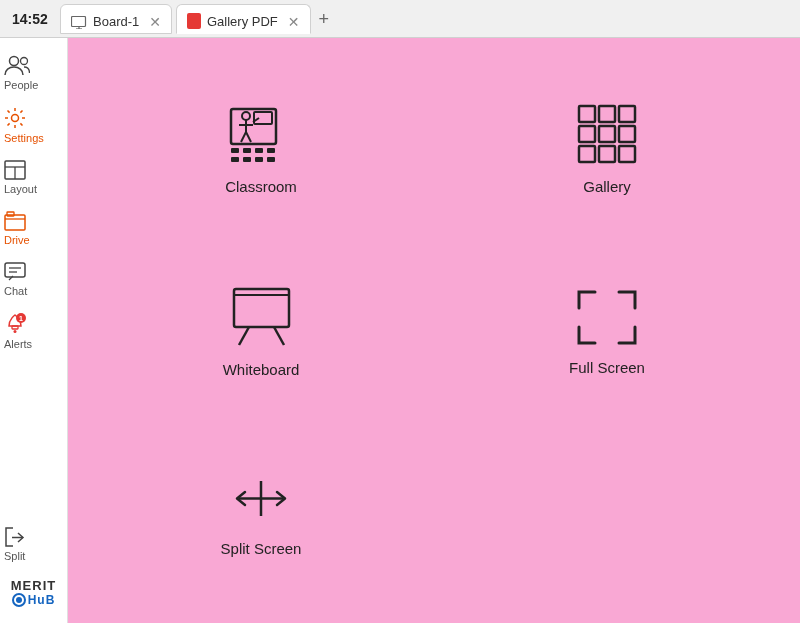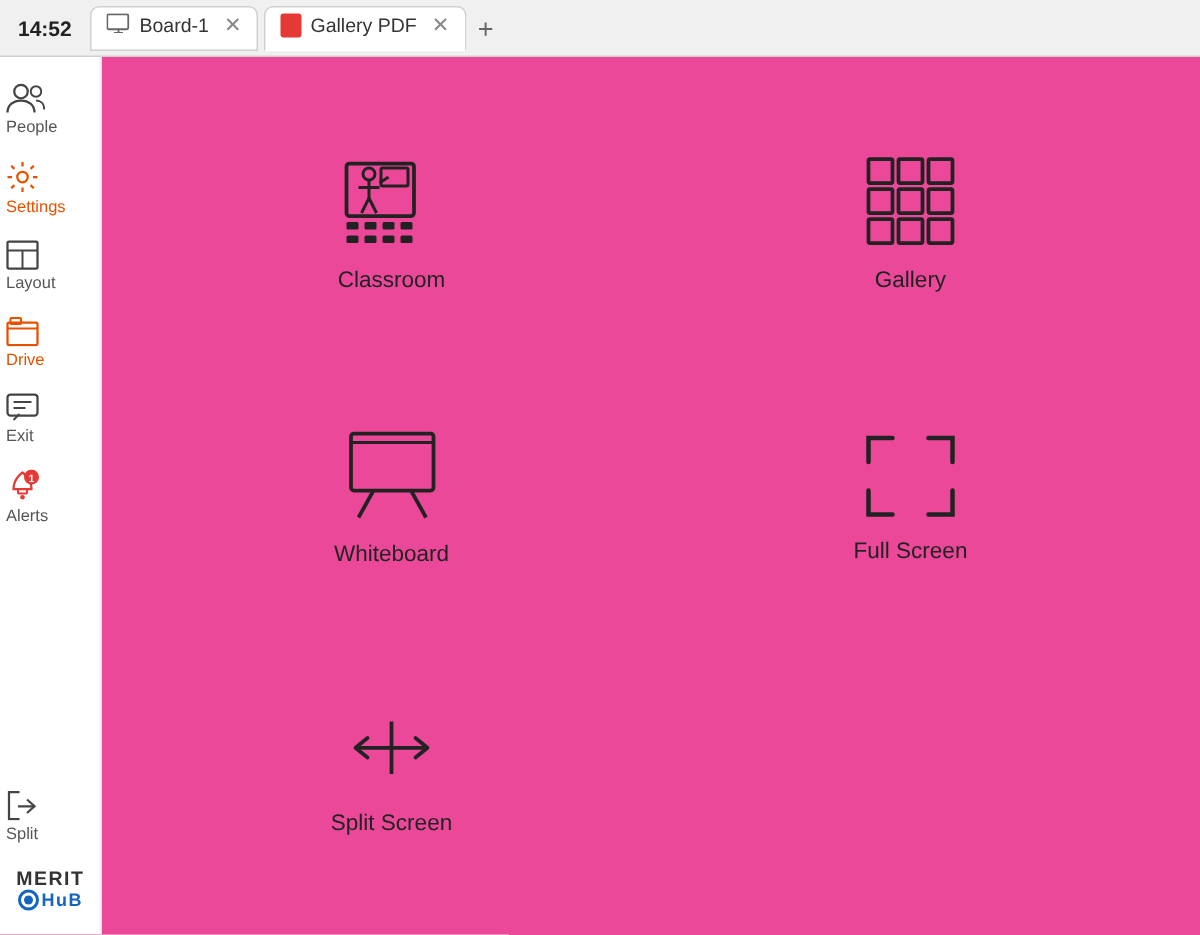--- a/index.html
+++ b/index.html
@@ -17,21 +17,21 @@
     }
     .time {
       font-size: 14px;
       font-weight: bold;
       color: #222;
       margin-right: 8px;
       min-width: 36px;
     }
     .tab {
       display: flex;
-      align-items: flex-start;
+      align-items: flex-end;
       gap: 6px;
       background: #fff;
       border: 1px solid #d0d0d0;
       border-radius: 6px 6px 0 0;
       padding: 4px 10px;
       font-size: 13px;
       color: #333;
       cursor: pointer;
       height: 30px;
     }
@@ -123,21 +123,21 @@
       width: 6px;
       height: 6px;
       border-radius: 50%;
       background: #1565c0;
     }
     .brand-hub { color: #1565c0; }
 
     
     .content-area {
       flex: 1;
-      background: #ec4899;
+      background: #f9a8d4;
       display: flex;
       flex-direction: column;
       overflow: hidden;
     }
 
     
     .view-grid {
       display: grid;
       grid-template-columns: 1fr 1fr;
       gap: 0;
@@ -226,21 +226,21 @@
       <span class="sidebar-label orange">Drive</span>
     </div>
 
     <div class="sidebar-item">
       <svg width="22" height="20" viewBox="0 0 22 20">
         <rect x="1" y="1" width="20" height="14" rx="2" fill="none" stroke="#444" stroke-width="1.5"></rect>
         <path d="M5 18l4-4" fill="none" stroke="#444" stroke-width="1.3"></path>
         <line x1="5" y1="6" x2="17" y2="6" stroke="#444" stroke-width="1.3"></line>
         <line x1="5" y1="10" x2="13" y2="10" stroke="#444" stroke-width="1.3"></line>
       </svg>
-      <span class="sidebar-label">Exit</span>
+      <span class="sidebar-label">Chat</span>
     </div>
 
     <div class="sidebar-item">
       <div style="position:relative;display:inline-block;">
         <svg width="22" height="22" viewBox="0 0 22 22">
           <path d="M11 2C11 2 5 6 5 13H17C17 6 11 2 11 2Z" fill="none" stroke="#e53935" stroke-width="1.5"></path>
           <rect x="8" y="13" width="6" height="3" rx="0.5" fill="none" stroke="#e53935" stroke-width="1.3"></rect>
           <circle cx="11" cy="18.5" r="1.5" fill="#e53935"></circle>
           <circle cx="17" cy="5" r="5" fill="#e53935"></circle>
           <text x="17" y="8" text-anchor="middle" font-size="7" fill="white" font-weight="bold">1</text>

